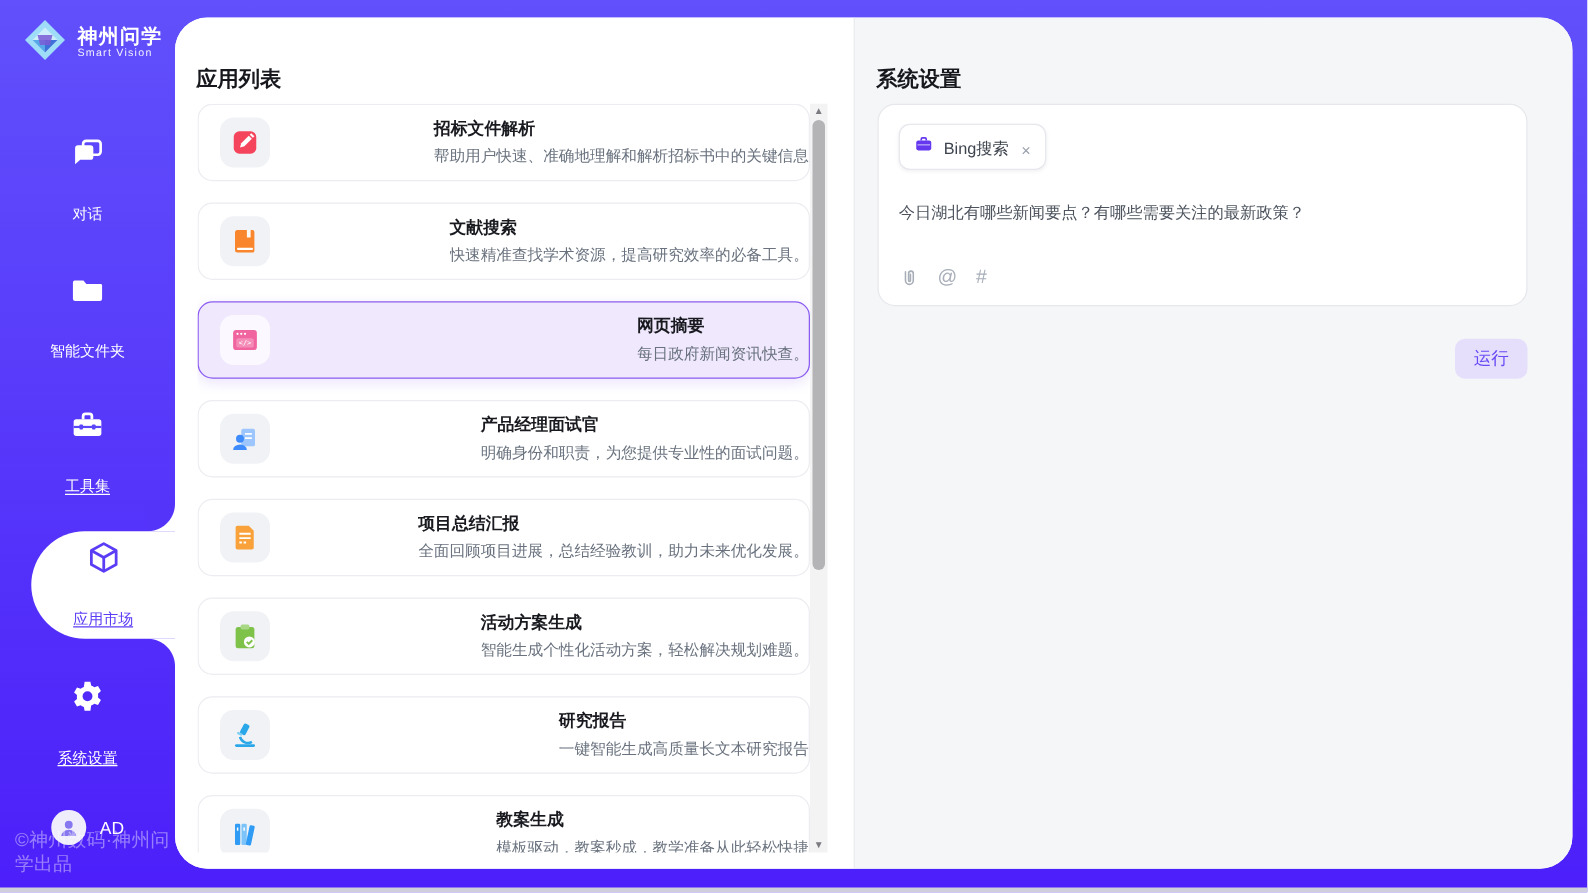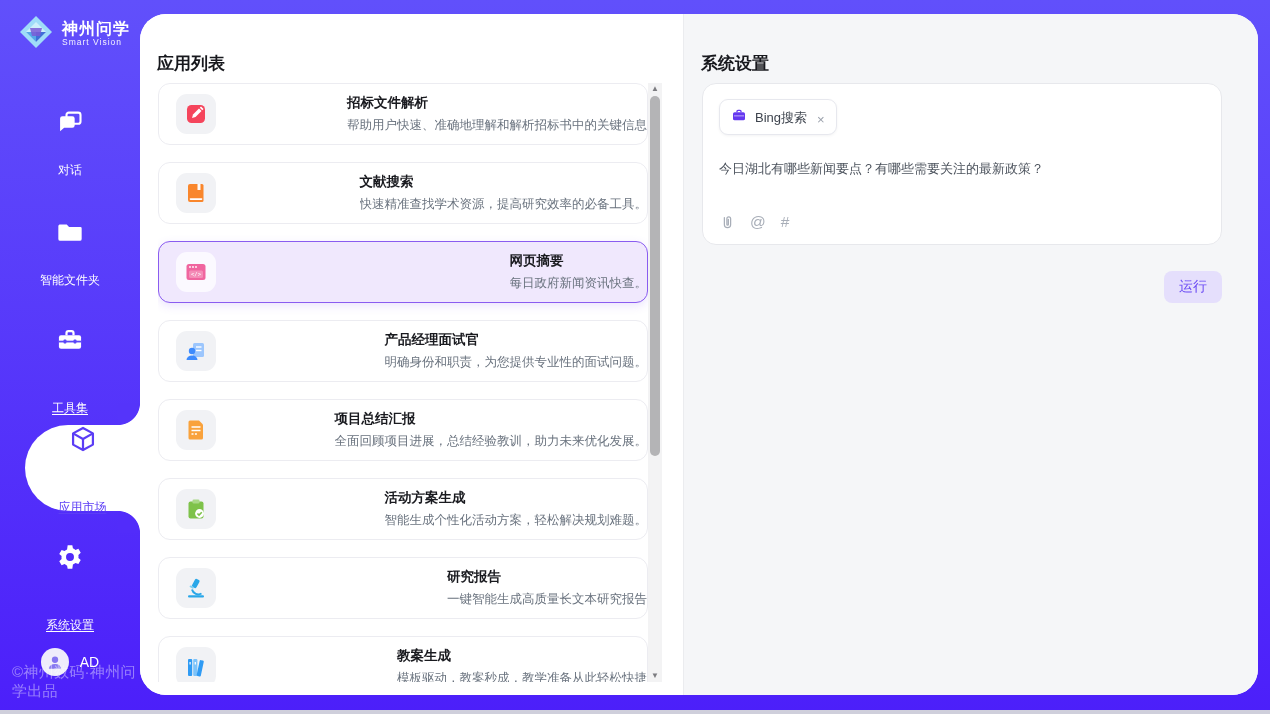--- a/index.html
+++ b/index.html
@@ -8,22 +8,22 @@
   .bottom-strip { position:absolute; left:0; right:0; bottom:0; height:4px; background:#cfcfdb; }
 
   
   .sidebar { position:absolute; left:0; top:0; width:140px; height:710px; }
   .logo { position:absolute; top:14px; left:18px; display:flex; align-items:center; gap:8px; }
   .logo-text { color:#fff; line-height:1.05; }
   .logo-title { font-size:16px; font-weight:bold; letter-spacing:1px; }
   .logo-sub { font-size:8.5px; letter-spacing:1px; opacity:.92; }
   .nav-item { position:absolute; left:0; width:140px; display:flex; flex-direction:column; align-items:center; gap:22px; cursor:pointer; }
   .nav-label { color:#fff; font-size:12px; }
-  .nav-label.u { text-decoration:underline; text-underline-offset:2px;margin-top:20px; }
-  .nav-item.selected { left:25px; width:115px; background:#fff; border-radius:44px 0 0 44px; }
+  .nav-label.u { text-decoration:underline; text-underline-offset:2px; }
+  .nav-item.selected { left:25px; width:115px; background:#fff; border-radius:44px 0 0 44px; justify-content:center; }
   .nav-item.selected .nav-label { color:#5b3df5; }
   .nav-item.selected::before { content:''; position:absolute; right:0; top:-22px; width:22px; height:22px;
       background:radial-gradient(circle at 0 0, #5534fa 21.6px, #fff 22.4px); }
   .nav-item.selected::after { content:''; position:absolute; right:0; bottom:-22px; width:22px; height:22px;
       background:radial-gradient(circle at 0 100%, #522cfa 21.6px, #fff 22.4px); }
   .user-row { position:absolute; bottom:34px; left:0; width:140px; display:flex; align-items:center; justify-content:center; gap:11px; cursor:pointer; }
   .avatar { width:28px; height:28px; border-radius:50%; background:#efedfb; display:flex; align-items:center; justify-content:center; }
   .user-name { color:#fff; font-size:14px; }
   .side-footer { position:absolute; bottom:9px; left:12px; color:rgba(255,255,255,.42); font-size:15px; letter-spacing:.3px; }
 

